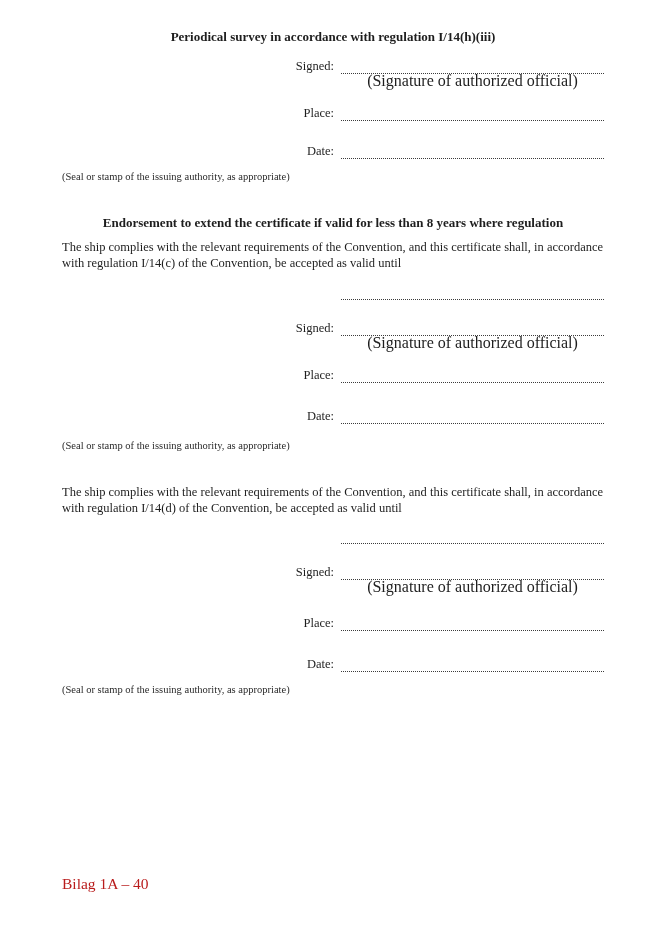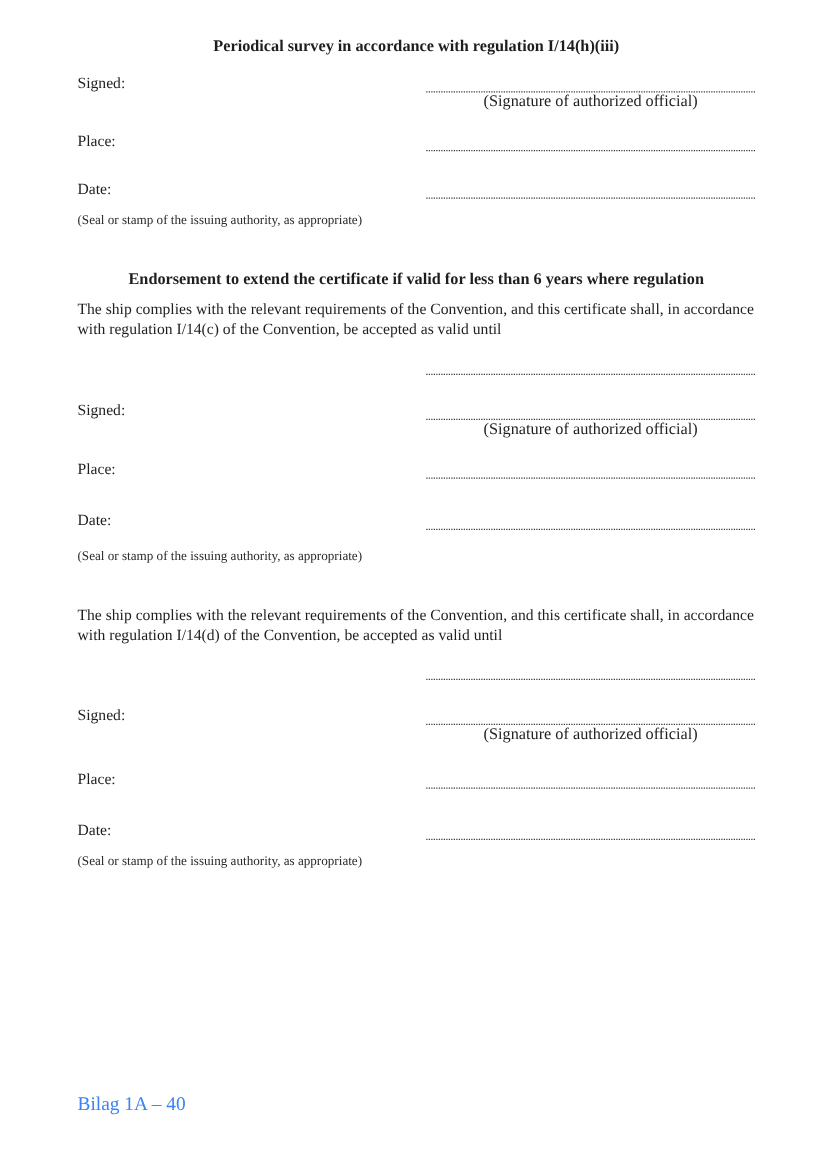--- a/index.html
+++ b/index.html
@@ -30,42 +30,42 @@
     font-size: 12.5px;
     line-height: 16px;
     text-align: left;
   }
   .field-row {
     display: flex;
     align-items: flex-end;
   }
   .field-label {
     flex: 0 0 272px;
-    text-align: left;
+    text-align: right;
     padding-right: 5px;
     font-size: 12.5px;
     line-height: 16px;
     white-space: nowrap;
   }
   .field-line {
     flex: 1 1 auto;
     margin-left: 2px;
     height: 13px;
     border-bottom: 1px dotted #3c3c3c;
   }
   .until-row {
     margin-left: 279px;
     height: 12px;
     border-bottom: 1px dotted #3c3c3c;
   }
   .sig-caption {
     margin-left: 279px;
     width: 263px;
     text-align: center;
-    font-size: 13px;
+    font-size: 16px;
     line-height: 13px;
   }
   .seal-caption {
     text-align: left;
     margin-right: 32px;
     font-size: 10.5px;
     line-height: 13px;
     color: #2a2a2a;
   }
   
@@ -89,21 +89,21 @@
   .s3 .row-place  { margin-top: 22px; }
   .s3 .row-date   { margin-top: 25px; }
   .s3 .seal-caption { margin-top: 11px; }
 
   .page-footer {
     position: absolute;
     left: 62px;
     top: 874px;
     font-size: 15.5px;
     line-height: 19px;
-    color: #3b82f6;
+    color: #b91c1c;
   }
 </style>
 </head>
 <body>
 
 <div class="page">
 
   <section class="s1">
     <div class="sec-title">
       <div class="title-line">Periodical survey in accordance with regulation I/14(h)(iii)</div>
@@ -123,21 +123,21 @@
     <div class="field-row row-date">
       <span class="field-label">Date:</span>
       <span class="field-line"></span>
     </div>
 
     <div class="seal-caption">(Seal or stamp of the issuing authority, as appropriate)</div>
   </section>
 
   <section class="s2">
     <div class="sec-title">
-      <div class="title-line">Endorsement to extend the certificate if valid for less than 6 years where regulation</div>
+      <div class="title-line">Endorsement to extend the certificate if valid for less than 8 years where regulation</div>
     </div>
     <p class="section-body">The ship complies with the relevant requirements of the Convention, and this certificate shall, in accordance with regulation I/14(c) of the Convention, be accepted as valid until</p>
 
     <div class="until-row"></div>
 
     <div class="field-row row-signed">
       <span class="field-label">Signed:</span>
       <span class="field-line"></span>
     </div>
     <div class="sig-caption">(Signature of authorized official)</div>

